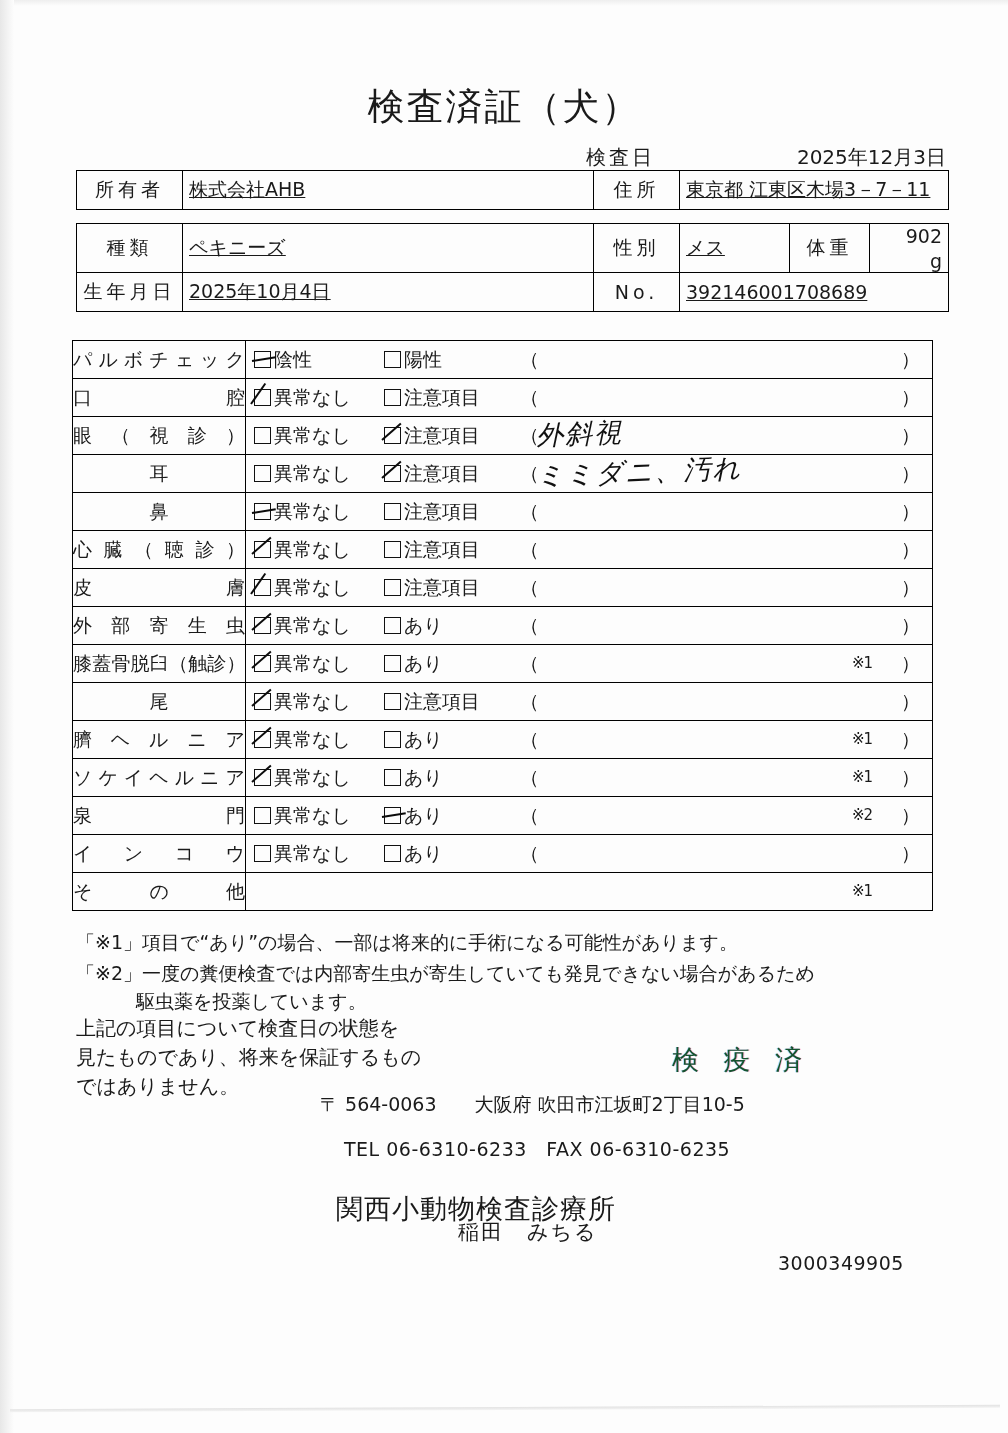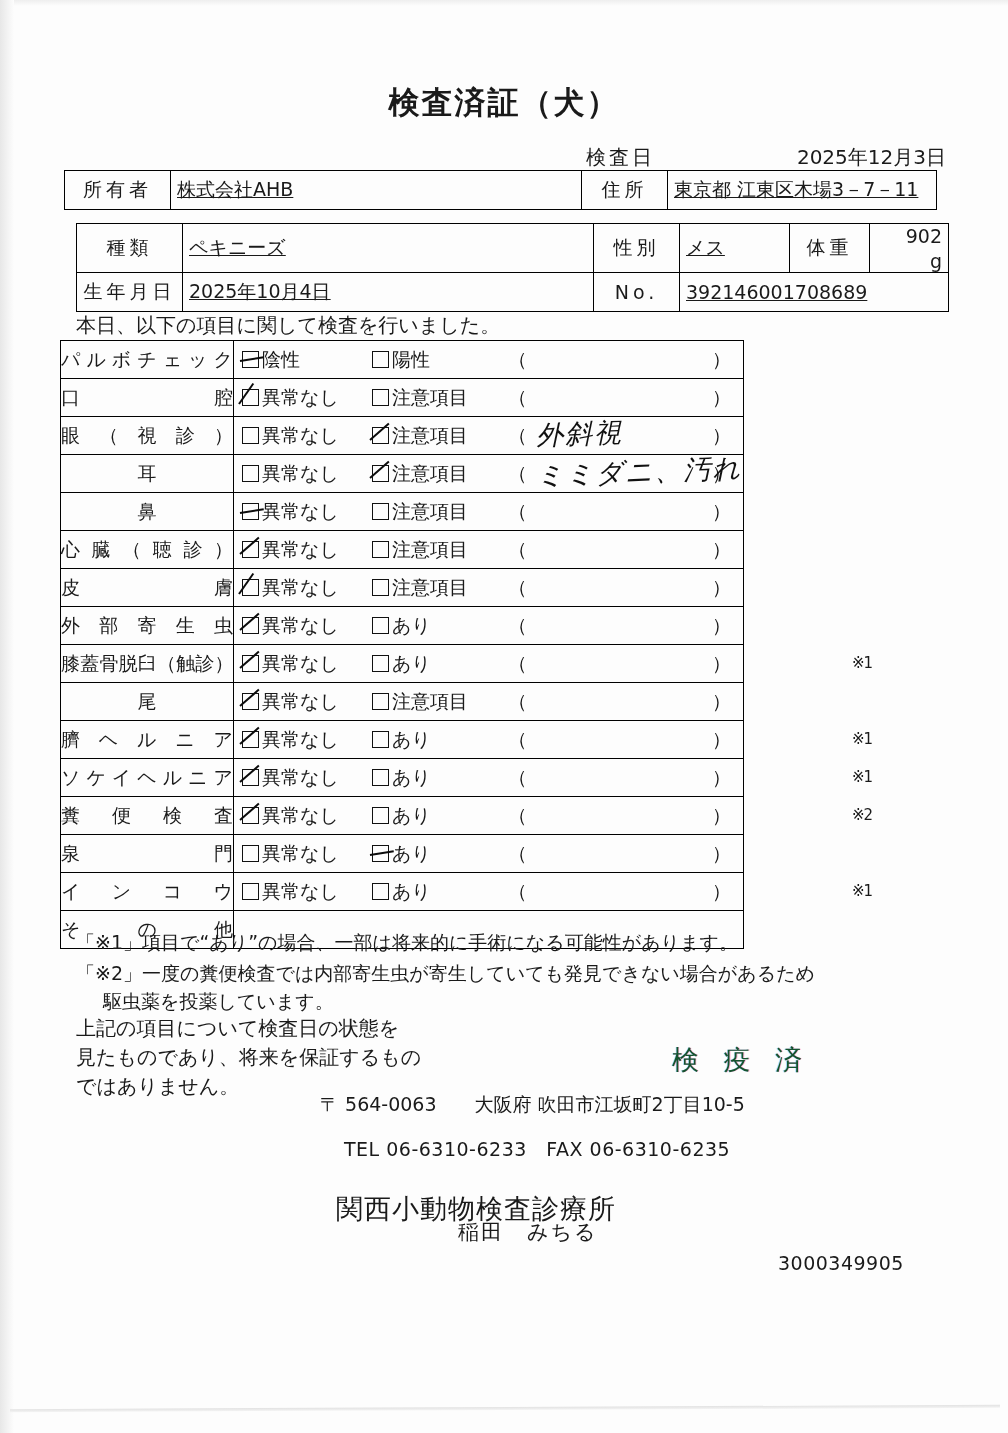--- a/index.html
+++ b/index.html
@@ -39,23 +39,23 @@
     background: linear-gradient(to bottom, #eeeeee, #fdfdfd);
   }
 
   .abs { position: absolute; }
 
   
   #doc-title {
     left: 0; top: 82px;
     width: 1008px;
     text-align: center;
-    font-size: 31px;
+    font-size: 37px;
     letter-spacing: 2px;
-    font-weight: 700;
+    font-weight: 400;
   }
 
   
   #inspect-date-label {
     left: 586px; top: 144px;
     font-size: 20px;
     letter-spacing: 3px;
   }
   #inspect-date-value {
     left: 700px; top: 144px;
@@ -77,33 +77,33 @@
     vertical-align: middle;
   }
   .lbl {
     text-align: center;
     letter-spacing: 4px;
     padding: 0 2px !important;
   }
   .val { text-align: left; text-decoration: underline; }
   .val-right { text-align: right; }
 
-  #owner-table { left: 64px; top: 170px; width: 872px; }
+  #owner-table { left: 76px; top: 170px; width: 872px; }
   #info-table  { left: 76px; top: 223px; width: 872px; }
 
   
   #intro-line {
     left: 76px; top: 312px;
     font-size: 20px;
   }
 
   
   #check-table {
-    left: 60px; top: 340px;
-    width: 684px;
+    left: 72px; top: 340px;
+    width: 861px;
     border-collapse: collapse;
     table-layout: fixed;
   }
   #check-table td {
     border: 1.5px solid #000;
     height: 37px;
     font-size: 19px;
     vertical-align: middle;
     padding: 0;
   }
@@ -175,21 +175,21 @@
     white-space: nowrap;
   }
 
   
   .footnote {
     font-size: 19px;
     letter-spacing: 0px;
   }
   #footnote1 { left: 76px; top: 930px; }
   #footnote2 { left: 76px; top: 961px; }
-  #footnote2b { left: 103px; top: 989px; text-align: right; }
+  #footnote2b { left: 136px; top: 989px; text-align: right; }
 
   
   #disclaimer {
     left: 76px; top: 1014px;
     font-size: 20px;
     line-height: 29px;
   }
   #disclaimer span { display: block; }
 
   
@@ -279,21 +279,20 @@
       </tr>
       <tr>
         <td class="lbl">生年月日</td>
         <td class="val">2025年10月4日</td>
         <td class="lbl">No.</td>
         <td class="val" colspan="3">392146001708689</td>
       </tr>
     </tbody>
   </table>
 
-  <div id="intro-line" class="abs">本日、以下の項目に関して検査を行いました。</div>
 
   <table id="check-table" class="abs">
     <tbody id="check-body">
         <tr>
           <td class="item-name">パルボチェック</td>
           <td class="opt-cell">
             <span class="opt-a"><span class="box checked flat"></span><span class="optlabel">陰性</span></span>
             <span class="opt-b"><span class="box"></span><span class="optlabel">陽性</span></span>
             <span class="paren-open">（</span>
             <span class="paren-close">）</span>
@@ -384,29 +383,20 @@
           <td class="item-name">臍ヘルニア</td>
           <td class="opt-cell">
             <span class="opt-a"><span class="box checked"></span><span class="optlabel">異常なし</span></span>
             <span class="opt-b"><span class="box"></span><span class="optlabel">あり</span></span>
             <span class="paren-open">（</span>
             <span class="paren-close">）</span>
           </td>
         </tr>
         <tr>
           <td class="item-name">ソケイヘルニア</td>
-          <td class="opt-cell">
-            <span class="opt-a"><span class="box checked"></span><span class="optlabel">異常なし</span></span>
-            <span class="opt-b"><span class="box"></span><span class="optlabel">あり</span></span>
-            <span class="paren-open">（</span>
-            <span class="paren-close">）</span>
-          </td>
-        </tr>
-        <tr>
-          <td class="item-name">糞便検査</td>
           <td class="opt-cell">
             <span class="opt-a"><span class="box checked"></span><span class="optlabel">異常なし</span></span>
             <span class="opt-b"><span class="box"></span><span class="optlabel">あり</span></span>
             <span class="paren-open">（</span>
             <span class="paren-close">）</span>
           </td>
         </tr>
         <tr>
           <td class="item-name">泉　門</td>
           <td class="opt-cell">

